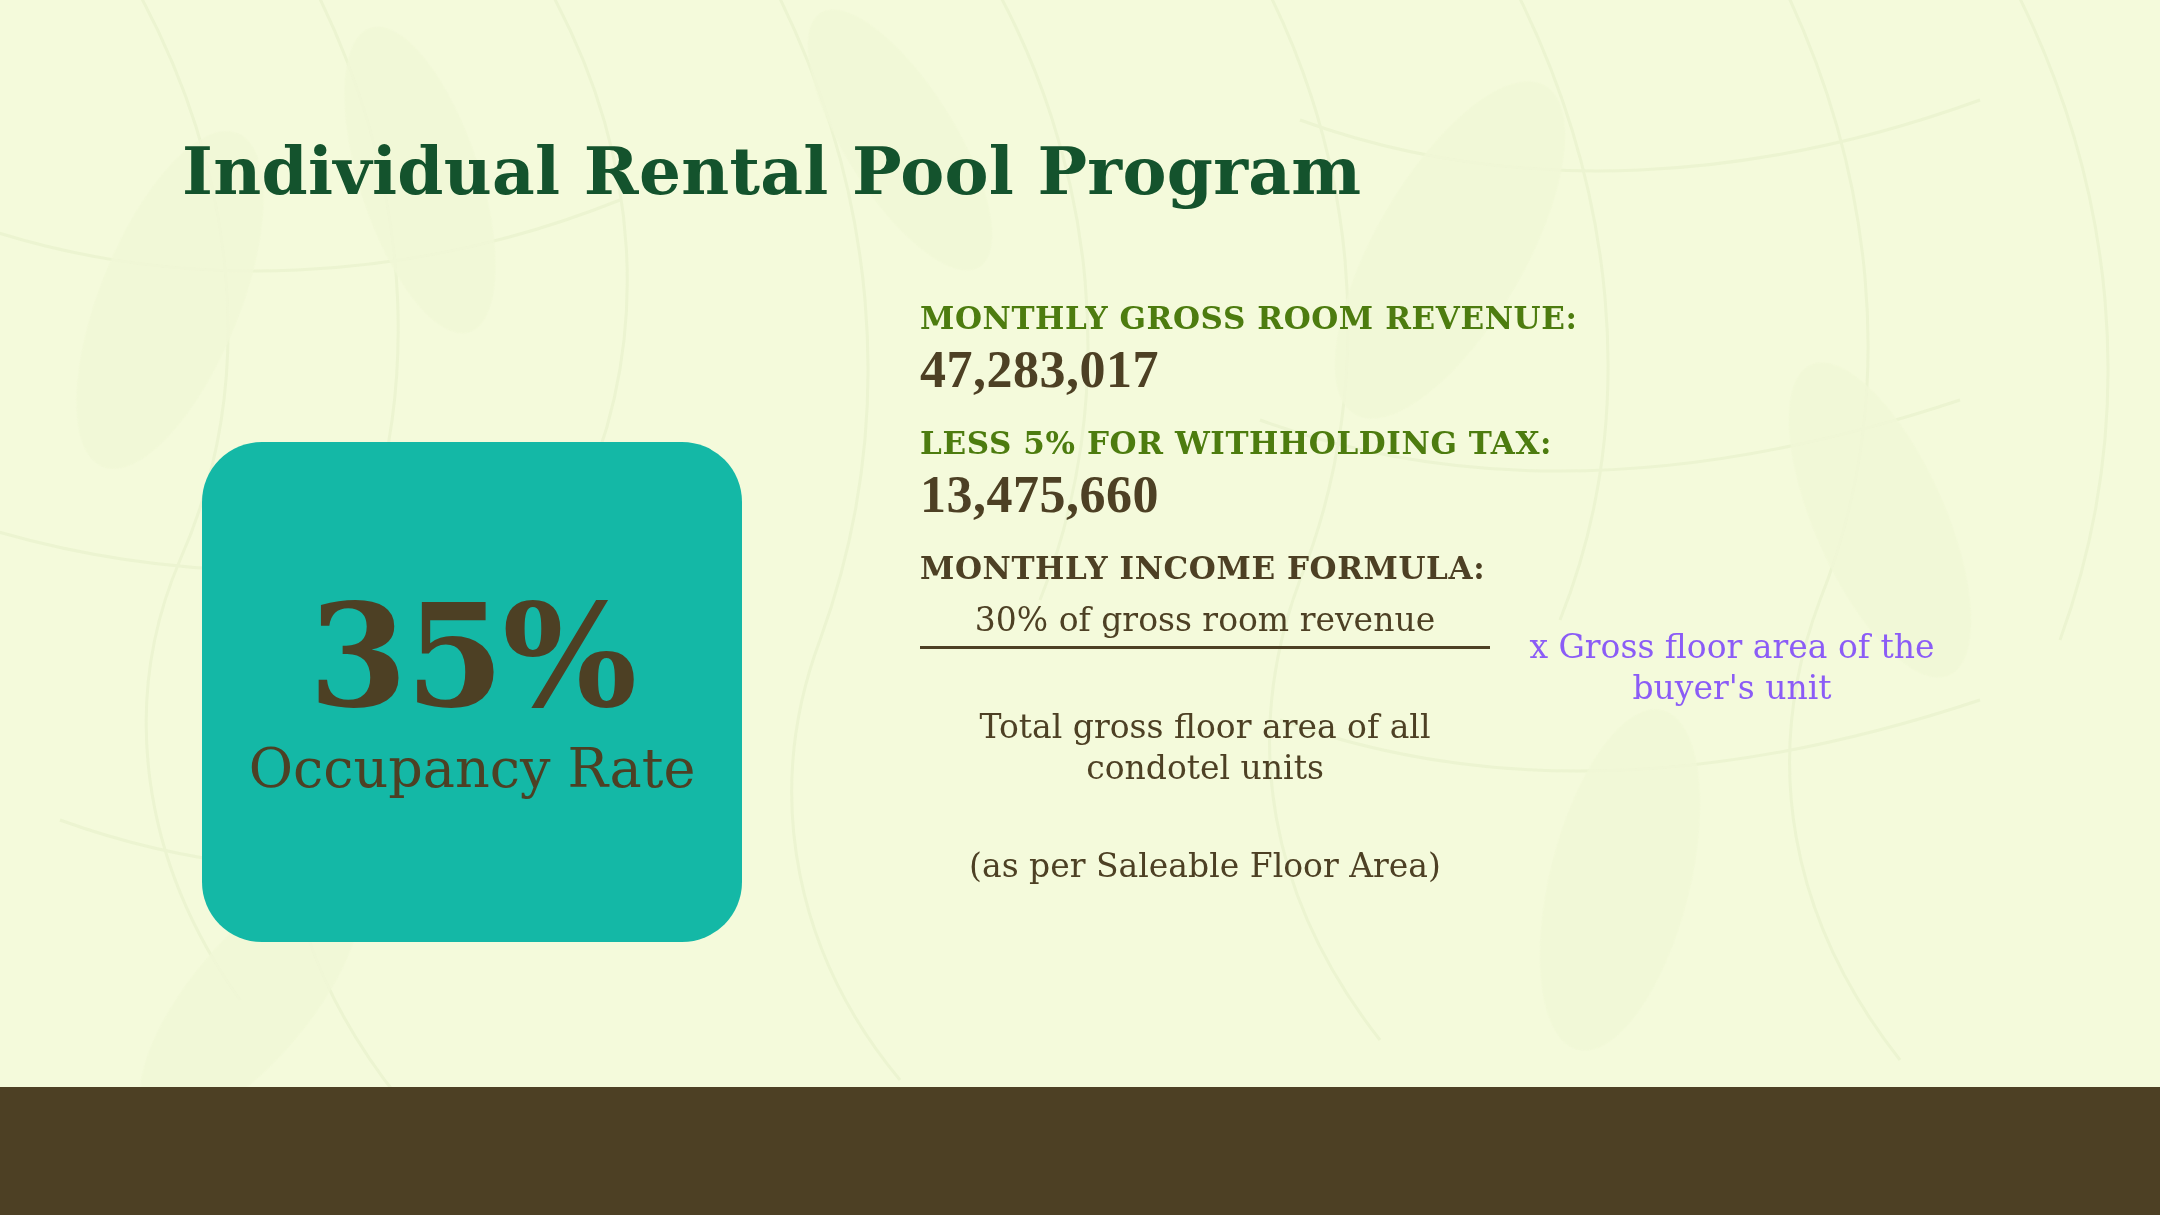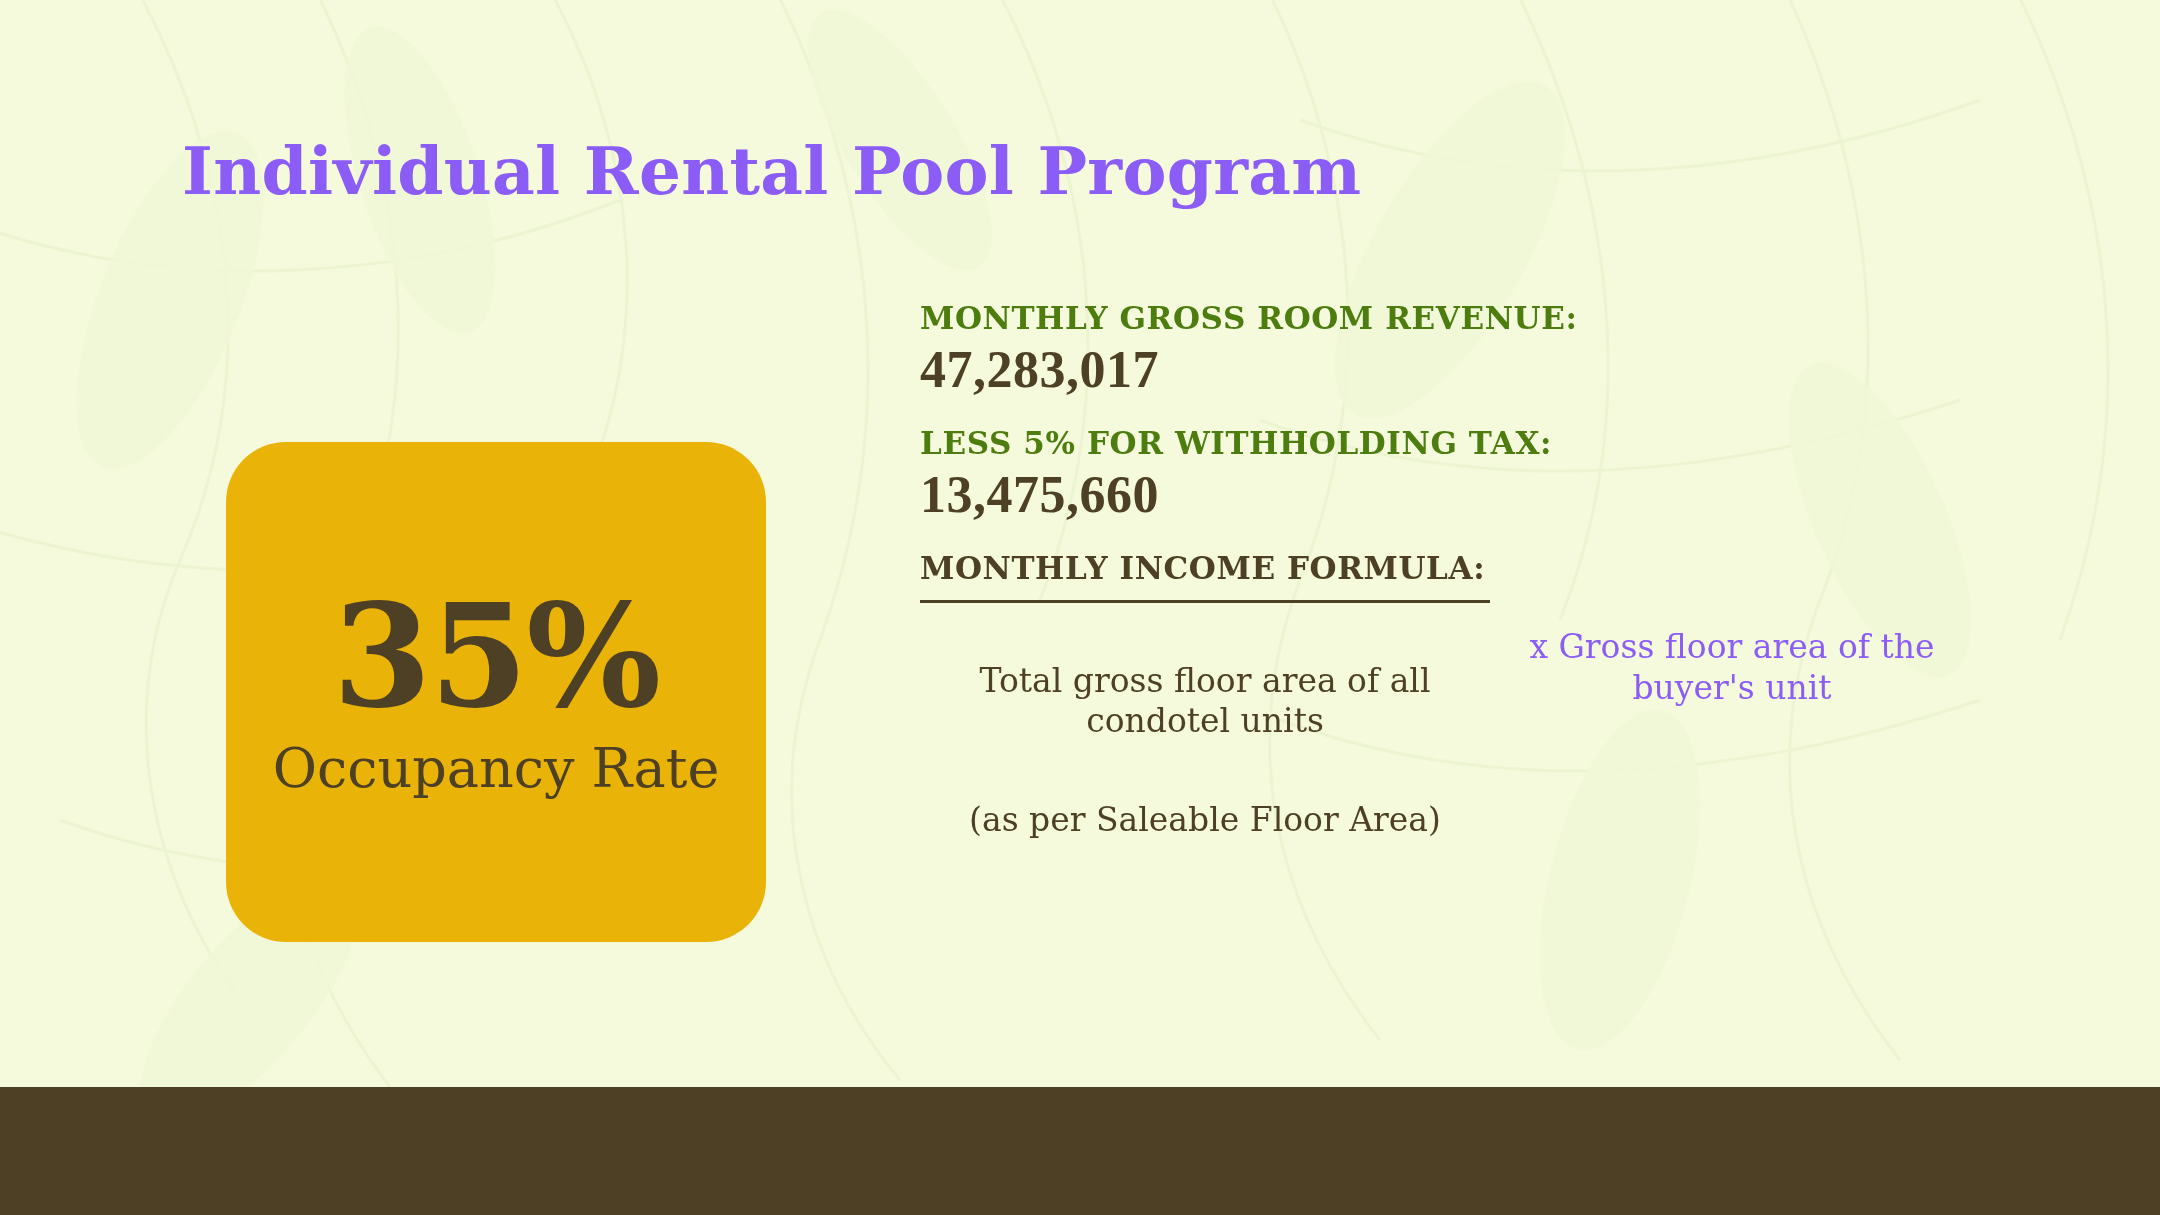--- a/index.html
+++ b/index.html
@@ -29,39 +29,38 @@
   }
 
   
   .title {
     position: absolute;
     left: 182px;
     top: 88px;
     font-family: "DejaVu Serif", serif;
     font-size: 66px;
     font-weight: 700;
-    color: #8b5cf6;
+    color: #14532d;
     letter-spacing: 0.3px;
     white-space: nowrap;
   }
 
   
   .occupancy-card {
     position: absolute;
     left: 202px;
     top: 442px;
     width: 540px;
     height: 500px;
-    background: #eab308;
+    background: #14b8a6;
     border-radius: 60px;
     display: flex;
     flex-direction: column;
     align-items: center;
     justify-content: center;
-    margin-left: 24px;
   }
   .occupancy-value {
     font-family: "DejaVu Serif", serif;
     font-weight: 700;
     font-size: 142px;
     line-height: 1;
     color: #4d4024;
     letter-spacing: -2px;
   }
   .occupancy-label {
@@ -205,20 +204,21 @@
 
     <div class="stat-row">
       <div class="stat-label">LESS 5% FOR WITHHOLDING TAX:</div>
       <div class="stat-value">13,475,660</div>
     </div>
 
     <div class="formula-label">MONTHLY INCOME FORMULA:</div>
 
     <div class="formula">
       <div class="fraction">
+        <div class="numerator">30% of gross room revenue</div>
         <div class="bar"></div>
         <div class="denominator">Total gross floor area of all condotel units</div>
         <div class="denominator">(as per Saleable Floor Area)</div>
       </div>
       <div class="multiplier">x Gross floor area of the buyer's unit</div>
     </div>
 
   </div>
 
   <div class="footer-bar"></div>

